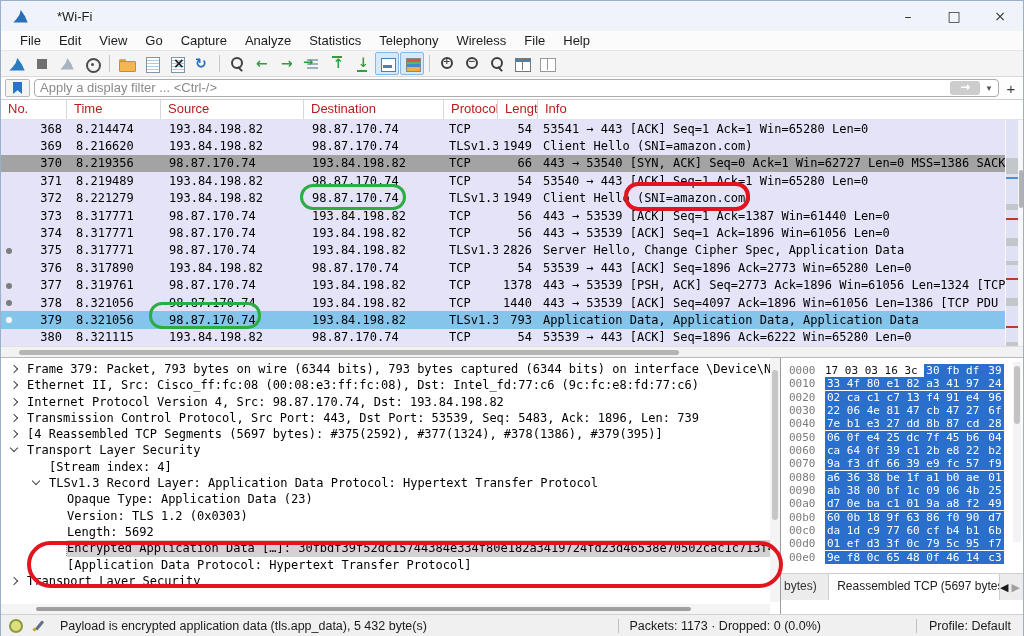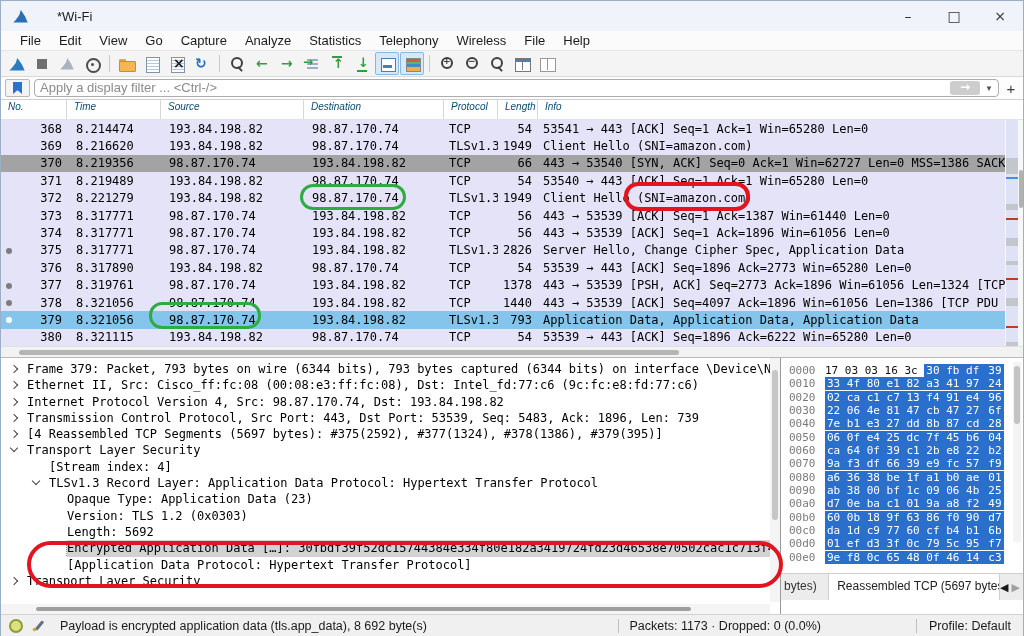--- a/index.html
+++ b/index.html
@@ -73,21 +73,21 @@
   .finput { flex:1; height:18px; border:1px solid #adadad; border-radius:4px; background:#fff; display:flex; align-items:center; }
   .finput input { flex:1; border:none; outline:none; font-size:13px; color:#333; padding:0 0 1px 5px; background:transparent; }
   .finput input::placeholder { color:#8b8b8b; }
   .fapply { width:30px; height:14px; background:#cdcdcd; border-radius:3px; margin-right:3px; display:flex; align-items:center; justify-content:center; }
   .fapply::before { content:'→'; color:#fff; font:bold 12px "DejaVu Sans",sans-serif; margin-top:-2px; }
   .fcaret { font-size:8px; color:#555; padding:0 5px 0 2px; }
   .fplus { width:16px; text-align:center; font:15px "Liberation Sans",sans-serif; color:#3a3a3a; }
 
   
   .packet-list { height:246px; position:relative; background:#fff; flex:0 0 auto; }
-  .pl-header { display:flex; height:20px; border-bottom:1px solid #e3e3e3; background:#fff; font-size:10px; color:#0c4a6e;font-style:italic; }
+  .pl-header { display:flex; height:20px; border-bottom:1px solid #e3e3e3; background:#fff; font-size:13px; color:#b91c1c; }
   .hc { border-right:1px solid #d8d8d8; padding:1px 0 0 7px; white-space:nowrap; overflow:hidden; flex:0 0 auto; }
   .w-no{width:66px} .w-time{width:94px} .w-src{width:143px} .w-dst{width:140px} .w-proto{width:54px} .w-len{width:40px} .w-info{flex:1; border-right:none;}
   .rows { position:absolute; left:0; right:18px; top:20px; bottom:0; overflow:hidden; }
   .rows::before { content:''; position:absolute; left:8px; top:0; bottom:0; border-left:1px dashed #9096b8; }
   .prow { display:flex; height:17.4px; align-items:center; background:#e5e3f7; color:#000;
     font:12px "DejaVu Sans Mono",monospace; white-space:nowrap; position:relative; }
   .prow > div { overflow:hidden; flex:0 0 auto; }
   .c-no{width:66px; text-align:right; padding-right:5px;}
   .c-time{width:94px; padding-left:9px;}
   .c-src{width:143px; padding-left:8px;}
@@ -482,21 +482,21 @@
           <span class="ta-prev">◀</span>
           <span class="ta-next">▶</span>
         </div>
       </div>
     </div>
   </div>
 
   <div class="status">
     <span class="sdot"></span>
     <span class="spen"></span>
-    <span class="s-left-text">Payload is encrypted application data (tls.app_data), 8 692 byte(s)</span>
+    <span class="s-left-text">Payload is encrypted application data (tls.app_data), 5 432 byte(s)</span>
     <span class="ssep sep1"></span>
     <span class="s-mid">Packets: 1173 · Dropped: 0 (0.0%)</span>
     <span class="ssep sep2"></span>
     <span class="s-right">Profile: Default</span>
   </div>
 
   <div class="ann ann-green" id="ann-g1"></div>
   <div class="ann ann-red" id="ann-r1"></div>
   <div class="ann ann-green" id="ann-g2"></div>
   <div class="ann ann-red" id="ann-r2"></div>

